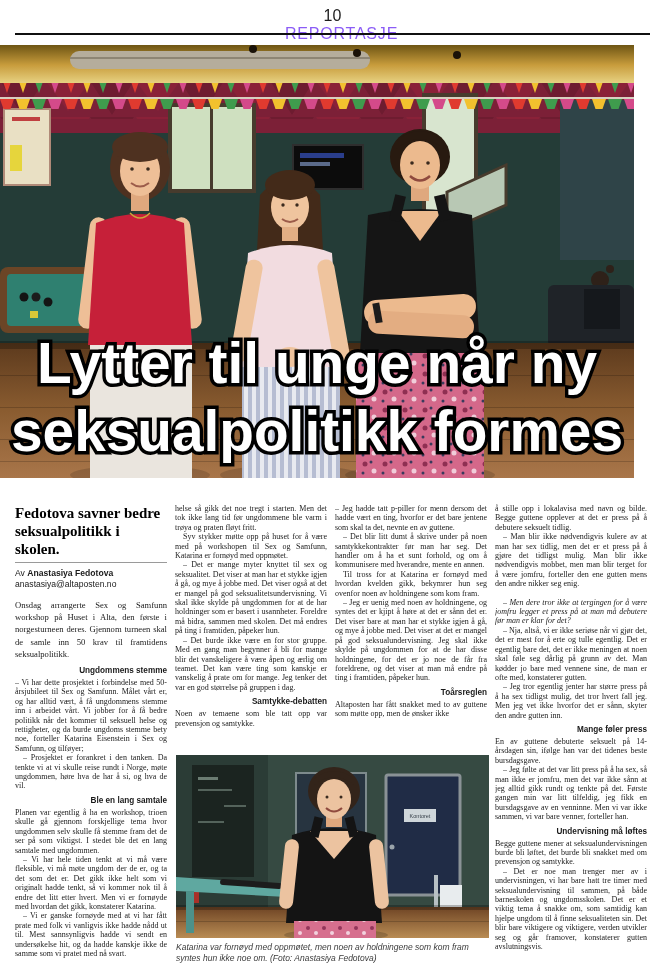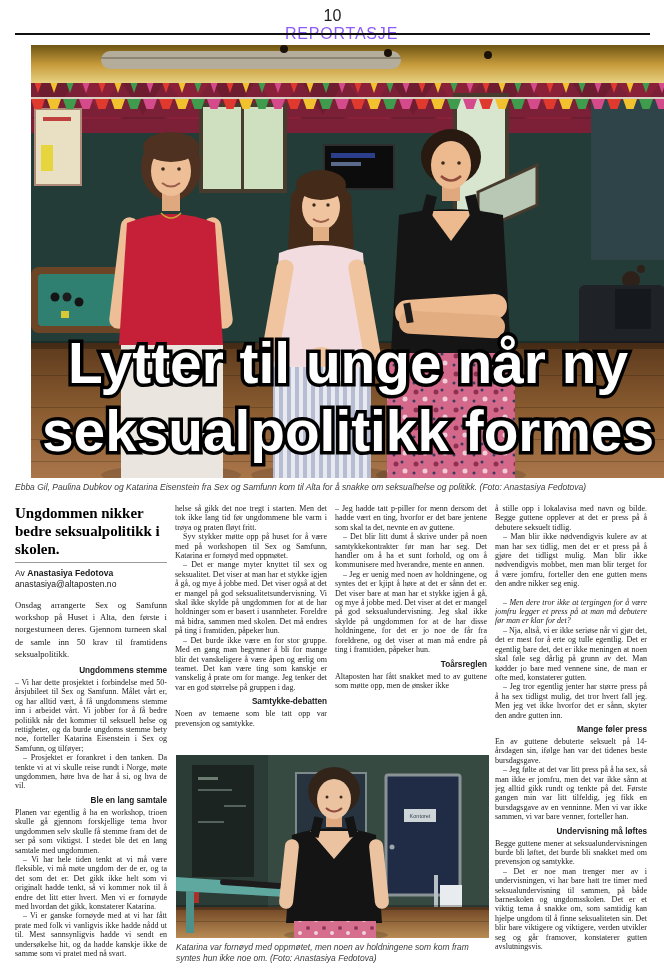--- a/index.html
+++ b/index.html
@@ -11,21 +11,21 @@
        font-family:"Liberation Sans",sans-serif;flex-direction:column;}
   .pageno{font-size:16px;color:#1d1d1d;}
   .section{margin-left:18px;font-size:16px;letter-spacing:.8px;color:#8b5cf6;}
   .spacer{flex:1;}
   .brand{font-family:"DejaVu Serif",serif;font-style:italic;font-weight:bold;font-size:14px;
          color:#0d0d0d;border-bottom:2px solid #0d0d0d;padding-bottom:3px;}
   .date{margin-left:34px;font-size:8px;color:#333;}
   .toprule{position:absolute;left:15px;right:14px;top:33px;height:2px;background:#101010;}
 
   
-  .hero{position:absolute;left:31px;top:45px;width:634px;height:433px;background:#fde047;}
+  .hero{position:absolute;left:0;top:45px;width:634px;height:433px;background:#fde047;}
   .hero svg{display:block;}
   .hero-caption{position:absolute;left:15px;top:482px;width:634px;
       font-family:"Liberation Sans",sans-serif;font-style:italic;font-size:8.5px;line-height:10px;color:#3c3c3c;}
 
   
   .article{position:absolute;left:15px;top:504px;width:634px;height:474px;display:flex;gap:8px;}
   .col{flex:0 0 152px;width:152px;font-size:8px;line-height:9.4px;text-align:justify;overflow:hidden;}
   .title{font-size:15px;line-height:18px;font-weight:bold;color:#000;text-align:left;margin:0 0 4px;}
   .colrule{border:none;border-top:1px solid #9a9a9a;margin:2px 0 5px;}
   .byline,.email{font-family:"Liberation Sans",sans-serif;font-size:8.6px;line-height:10.5px;text-align:left;}
@@ -198,26 +198,25 @@
         <rect x="374" y="258" width="7" height="20" fill="#1c1c1c" transform="rotate(-10 377 268)"></rect>
         <rect x="356" y="308" width="128" height="125" fill="url(#floral)"></rect>
       </g>
 
       <g>
         <text x="317" y="338" text-anchor="middle" font-family="Liberation Sans, sans-serif" font-weight="bold" font-size="58" fill="#ffffff" stroke="#000000" stroke-width="7" paint-order="stroke" textLength="560" lengthAdjust="spacingAndGlyphs">Lytter til unge når ny</text>
         <text x="317" y="406" text-anchor="middle" font-family="Liberation Sans, sans-serif" font-weight="bold" font-size="58" fill="#ffffff" stroke="#000000" stroke-width="7" paint-order="stroke" textLength="612" lengthAdjust="spacingAndGlyphs">seksualpolitikk formes</text>
       </g>
     </svg>
   </div>
-  <div class="hero-caption">Ebba Gil, Paulina Dubkov og Katarina Eisenstein fra Sex og Samfunn kom til Alta for å snakke om seksualhelse og politikk. (Foto: Anastasiya Fedotova)</div>
 
   <div class="article">
 
     <div class="col">
-      <h2 class="title">Ungdommen nikker bedre seksualpolitikk i skolen.</h2>
+      <h2 class="title">Fedotova savner bedre seksualpolitikk i skolen.</h2>
       <hr class="colrule">
       <div class="byline"><span>Av</span> <b>Anastasiya Fedotova</b></div>
       <div class="email">anastasiya@altaposten.no</div>
       <p class="lead">Onsdag arrangerte Sex og Samfunn workshop på Huset i Alta, den første i norgesturneen deres. Gjennom turneen skal de samle inn 50 krav til framtidens seksualpolitikk.</p>
       <h3 class="sub">Ungdommens stemme</h3>
       <p class="body">– Vi har dette prosjektet i forbindelse med 50-årsjubileet til Sex og Samfunn. Målet vårt er, og har alltid vært, å få ungdommens stemme inn i arbeidet vårt. Vi jobber for å få bedre politikk når det kommer til seksuell helse og rettigheter, og da burde ungdoms stemme bety noe, forteller Katarina Eisenstein i Sex og Samfunn, og tilføyer;</p>
       <p class="body ind">– Prosjektet er forankret i den tanken. Da tenkte vi at vi skulle reise rundt i Norge, møte ungdommen, høre hva de har å si, og hva de vil.</p>
       <h3 class="sub">Ble en lang samtale</h3>
       <p class="body">Planen var egentlig å ha en workshop, trioen skulle gå gjennom forskjellige tema hvor ungdommen selv skulle få stemme fram det de ser på som viktigst. I stedet ble det en lang samtale med ungdommen.</p>
       <p class="body ind">– Vi har hele tiden tenkt at vi må være fleksible, vi må møte ungdom der de er, og ta det som det er. Det gikk ikke helt som vi originalt hadde tenkt, så vi kommer nok til å endre det litt etter hvert. Men vi er fornøyde med hvordan det gikk, konstaterer Katarina.</p>
@@ -230,20 +229,21 @@
       <p class="body ind">Syv stykker møtte opp på huset for å være med på workshopen til Sex og Samfunn, Katarina er fornøyd med oppmøtet.</p>
       <p class="body ind">– Det er mange myter knyttet til sex og seksualitet. Det viser at man har et stykke igjen å gå, og mye å jobbe med. Det viser også at det er mangel på god seksualitetsundervisning. Vi skal ikke skylde på ungdommen for at de har holdninger som er basert i usannheter. Foreldre må bidra, sammen med skolen. Det må endres på ting i framtiden, påpeker hun.</p>
       <p class="body ind">– Det burde ikke være en for stor gruppe. Med en gang man begynner å bli for mange blir det vanskeligere å være åpen og ærlig om teamet. Det kan være ting som kanskje er vanskelig å prate om for mange. Jeg tenker det var en god størrelse på gruppen i dag.</p>
       <h3 class="sub">Samtykke-debatten</h3>
       <p class="body">Noen av temaene som ble tatt opp var prevensjon og samtykke.</p>
     </div>
 
     <div class="col">
       <p class="body">– Jeg hadde tatt p-piller for menn dersom det hadde vært en ting, hvorfor er det bare jentene som skal ta det, nevnte en av guttene.</p>
       <p class="body ind">– Det blir litt dumt å skrive under på noen samtykkekontrakter før man har seg. Det handler om å ha et sunt forhold, og om å kommunisere med hverandre, mente en annen.</p>
+      <p class="body ind">Til tross for at Katarina er fornøyd med hvordan kvelden gikk, bekymrer hun seg ovenfor noen av holdningene som kom fram.</p>
       <p class="body ind">– Jeg er uenig med noen av holdningene, og syntes det er kjipt å høre at det er sånn det er. Det viser bare at man har et stykke igjen å gå, og mye å jobbe med. Det viser at det er mangel på god seksualundervisning. Jeg skal ikke skylde på ungdommen for at de har disse holdningene, for det er jo noe de får fra foreldrene, og det viser at man må endre på ting i framtiden, påpeker hun.</p>
       <h3 class="sub">Toårsreglen</h3>
       <p class="body">Altaposten har fått snakket med to av guttene som møtte opp, men de ønsker ikke</p>
     </div>
 
     <div class="col">
       <p class="body">å stille opp i lokalavisa med navn og bilde. Begge guttene opplever at det er press på å debutere seksuelt tidlig.</p>
       <p class="body ind">– Man blir ikke nødvendigvis kulere av at man har sex tidlig, men det er et press på å gjøre det tidligst mulig. Man blir ikke nødvendigvis mobbet, men man blir terget for å være jomfru, forteller den ene gutten mens den andre nikker seg enig.</p>
       <p class="body ind q">– Men dere tror ikke at tergingen for å være jomfru legger et press på at man må debutere før man er klar for det?</p>
       <p class="body ind">– Nja, altså, vi er ikke seriøse når vi gjør det, det er mest for å erte og tulle egentlig. Det er egentlig bare det, det er ikke meningen at noen skal føle seg dårlig på grunn av det. Man kødder jo bare med vennene sine, de man er ofte med, konstaterer gutten.</p>

